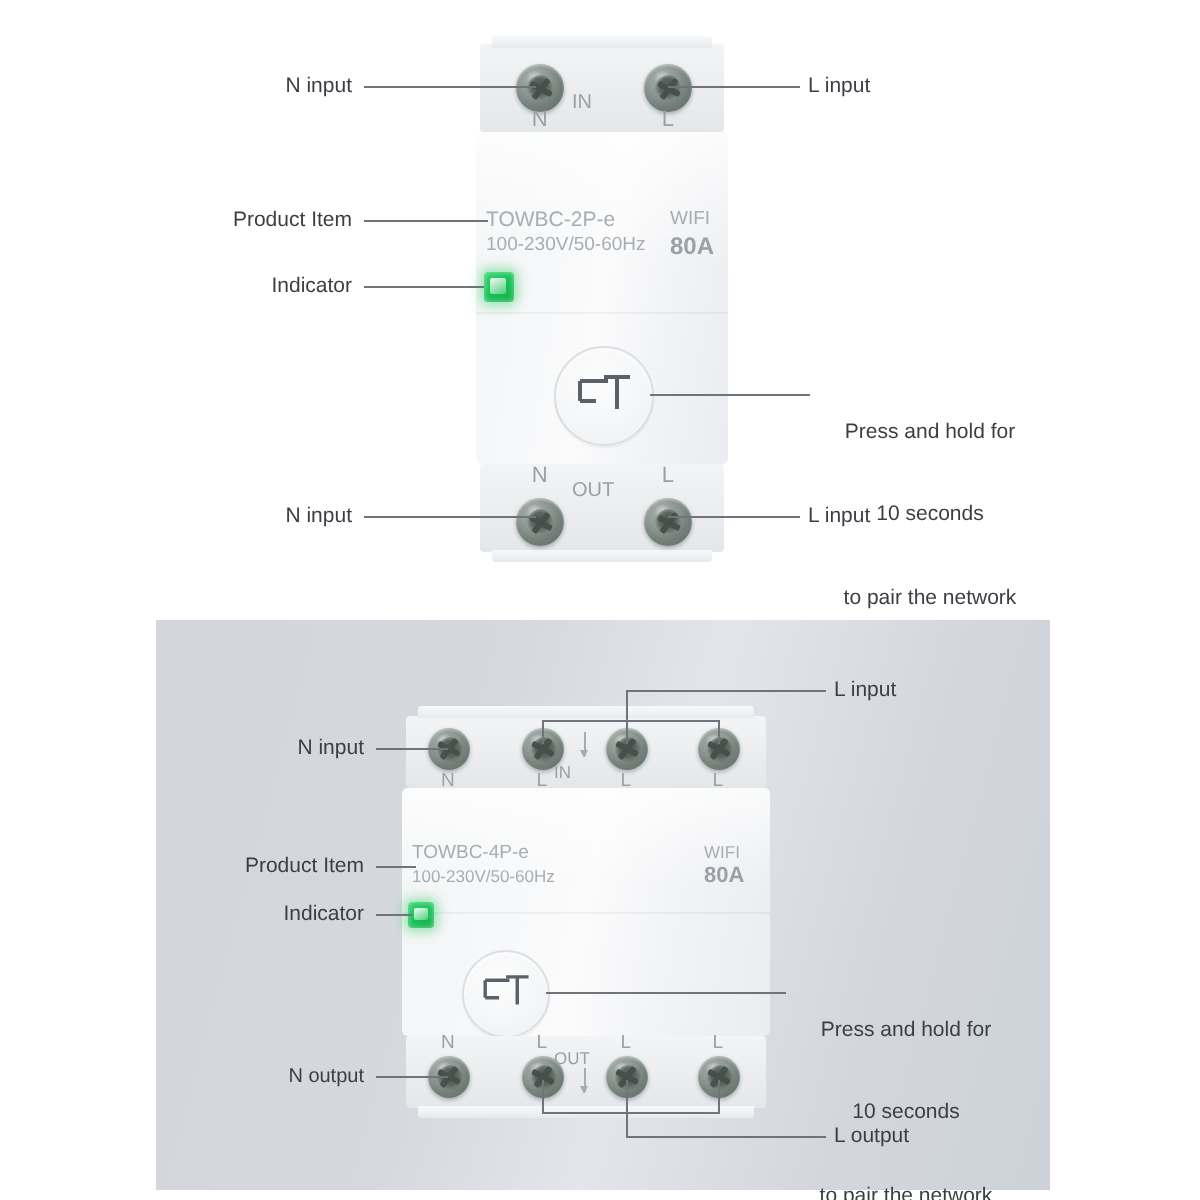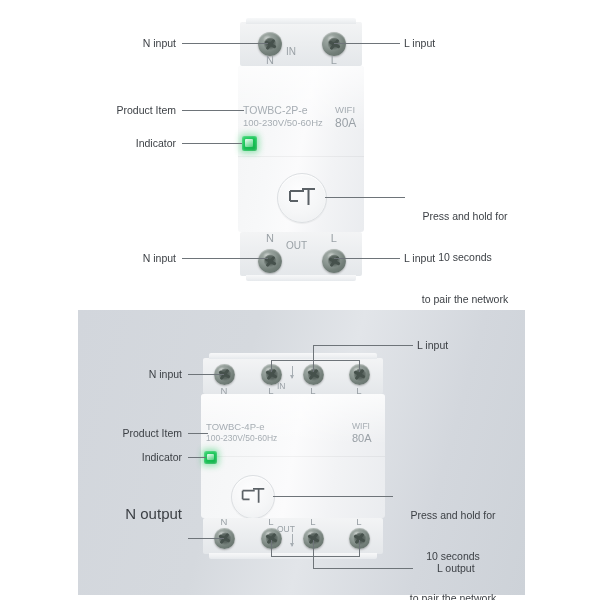--- a/index.html
+++ b/index.html
@@ -78,21 +78,21 @@
   .arrow-v:after{
     content:"";position:absolute;left:-2px;bottom:-1px;
     border-left:2.5px solid transparent;border-right:2.5px solid transparent;
     border-top:4px solid #a6adb2;
   }
 
   
   .label-model{position:absolute;color:#a6adb3;white-space:nowrap;}
   .label-volt{position:absolute;color:#a6adb3;white-space:nowrap;}
   .label-wifi{position:absolute;color:#a6adb3;white-space:nowrap;}
-  .label-amp{position:absolute;color:#9aa1a7;white-space:nowrap;font-weight:400;}
+  .label-amp{position:absolute;color:#9aa1a7;white-space:nowrap;font-weight:700;}
 
   
   .led{
     position:absolute;border-radius:2px;
     background:linear-gradient(150deg,#2fd36a 0%,#16c455 45%,#0fae47 100%);
     box-shadow:0 0 6px 2px rgba(35,205,95,.45), inset 0 0 3px rgba(255,255,255,.5);
   }
   .led:after{
     content:"";position:absolute;left:22%;top:20%;width:52%;height:52%;
     border-radius:1px;
@@ -301,29 +301,29 @@
   <div class="lead-v" style="left:313px;top:345px;height:16px;"></div>
   <div class="lead" style="left:313px;top:345px;width:100px;"></div>
   <div class="ann l" style="left:417px;top:339px;width:60px;font-size:10.5px;">L input</div>
 
   <div class="ann r" style="left:110px;top:427px;width:72px;font-size:10.5px;">Product Item</div>
   <div class="lead" style="left:188px;top:433px;width:20px;"></div>
 
   <div class="ann r" style="left:120px;top:451px;width:62px;font-size:10.5px;">Indicator</div>
   <div class="lead" style="left:188px;top:457px;width:18px;"></div>
 
-  <div class="ann r" style="left:112px;top:504px;width:70px;font-size:15px;">N output</div>
+  <div class="ann r" style="left:112px;top:532px;width:70px;font-size:10px;">N output</div>
   <div class="lead" style="left:188px;top:538px;width:36px;"></div>
 
   <div class="lead-v" style="left:271px;top:540px;height:16px;"></div>
   <div class="lead-v" style="left:313px;top:540px;height:28px;"></div>
   <div class="lead-v" style="left:359px;top:540px;height:16px;"></div>
   <div class="lead" style="left:271px;top:556px;width:89px;"></div>
   <div class="lead" style="left:313px;top:568px;width:100px;"></div>
-  <div class="ann l" style="left:417px;top:562px;width:66px;font-size:10.5px;margin-left:20px;">L output</div>
+  <div class="ann l" style="left:417px;top:562px;width:66px;font-size:10.5px;">L output</div>
 
   <div class="lead" style="left:273px;top:496px;width:120px;"></div>
   <div class="ann c" style="left:391px;top:481px;width:124px;font-size:10.5px;">
     <div>Press and hold for</div>
     <div>10 seconds</div>
     <div>to pair the network</div>
   </div>
 
 </div>
 

